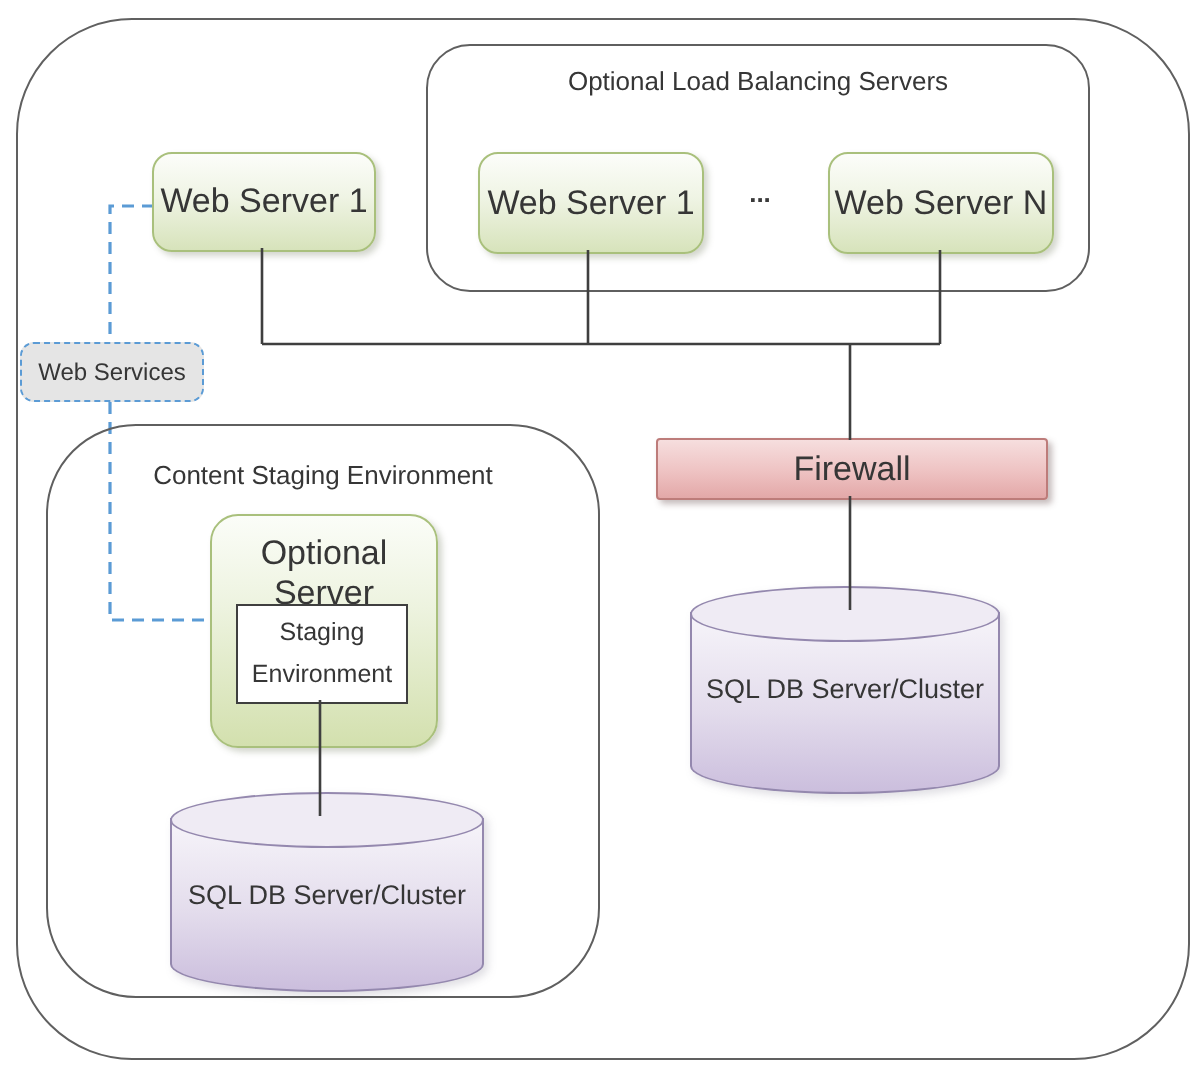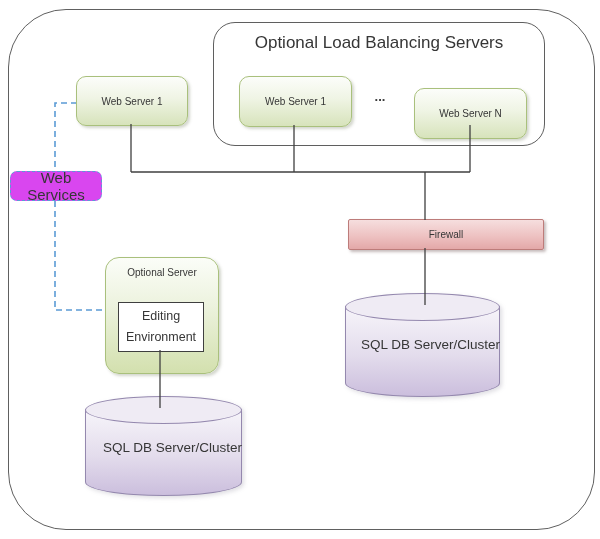--- a/index.html
+++ b/index.html
@@ -16,63 +16,62 @@
 
   .outer-border {
     position:absolute; left:8px; top:9px; width:585px; height:519px;
     border:1.5px solid #606060; border-radius:58px; background:transparent;
   }
   .group {
     position:absolute; border:1.4px solid #5f5f5f; background:transparent;
   }
   .group-title {
     position:absolute; left:0; right:0; text-align:center;
-    font-size:17px; color:#363636; white-space:nowrap;
+    font-size:13px; color:#363636; white-space:nowrap;
   }
   .node {
     position:absolute; display:flex; align-items:center; justify-content:center;
-    font-size:10px; color:#363636; text-align:center;
+    font-size:17px; color:#363636; text-align:center;
   }
   .green {
     background:linear-gradient(to bottom, #fcfdfa 0%, #eff4e4 45%, #d7e3bb 100%);
     border:1px solid #a9c07c; border-radius:10px;
     box-shadow:2px 2px 3px rgba(110,120,90,0.30);
   }
   .editing-server {
     align-items:flex-start; padding-top:9px; border-radius:14px;
     background:linear-gradient(to bottom, #fbfdf8 0%, #edf3df 40%, #d3e0ae 100%);
   }
   .editing-interfaces {
     position:absolute; background:#ffffff; border:1.4px solid #3f3f3f;
     display:flex; flex-direction:column; align-items:center; justify-content:center;
     font-size:12.5px; line-height:21px; color:#363636;
   }
   .firewall {
     background:linear-gradient(to bottom, #f6dede 0%, #eec2c2 55%, #e3a8a8 100%);
     border:1px solid #bd7c7a; border-radius:2px;
     box-shadow:2px 2px 3px rgba(90,60,60,0.35);
-    margin-left:20px;
   }
   .dashed-node {
-    background:#d946ef; border:1.6px dashed #5b9bd5; border-radius:7px;
-    font-size:15px; color:#363636;
+    background:#e5e5e5; border:1.6px dashed #5b9bd5; border-radius:7px;
+    font-size:12px; color:#363636;
   }
   .cylinder { position:absolute; filter:drop-shadow(2px 2px 2px rgba(80,70,100,0.18)); }
   .cyl-body {
     position:absolute; left:0; right:0; top:13px; bottom:0;
     background:linear-gradient(to bottom, #f7f5fa 0%, #e3dcec 55%, #cbbedd 100%);
     border:1px solid #9488ae; border-top:none;
     border-radius:0 0 50% 50% / 0 0 14px 14px;
   }
   .cyl-top {
     position:absolute; left:0; right:0; top:0; height:26px;
     background:#efebf4; border:1px solid #9488ae; border-radius:50%;
   }
   .cyl-lbl {
-    position:absolute; left:0; right:0; top:44px; text-align:right;
+    position:absolute; left:0; right:0; top:44px; text-align:center;
     font-size:13.5px; color:#363636; z-index:2;
   }
   .ellipsis {
     position:absolute; font-size:13px; font-weight:bold; color:#3a3a3a; text-align:center;
   }
 </style>
 </head>
 <body>
 
 <div class="canvas">
@@ -92,45 +91,48 @@
     <div class="node green" style="left:76px;top:76px;width:110px;height:48px">
       <span>Web Server 1</span>
     </div>
 
     <div class="node green" style="left:239px;top:76px;width:111px;height:49px">
       <span>Web Server 1</span>
     </div>
 
     <span class="ellipsis" style="left:368px;top:89px;width:24px">...</span>
 
-    <div class="node green" style="left:414px;top:88px;width:111px;height:49px">
+    <div class="node green" style="left:414px;top:76px;width:111px;height:49px">
       <span>Web Server N</span>
     </div>
 
     <div class="node dashed-node" style="left:10px;top:171px;width:90px;height:28px">
       <span>Web Services</span>
     </div>
 
     <div class="node firewall" style="left:328px;top:219px;width:194px;height:29px">
       <span>Firewall</span>
     </div>
 
     <div class="cylinder" style="left:345px;top:293px;width:155px;height:104px">
       <div class="cyl-body"></div>
       <div class="cyl-top"></div>
       <span class="cyl-lbl">SQL DB Server/Cluster</span>
     </div>
 
+    <div class="group" style="left:23px;top:212px;width:275px;height:285px;border-radius:45px">
+      <span class="group-title" style="top:17px">Content Staging Environment</span>
+    </div>
 
     <div class="node green editing-server" style="left:105px;top:257px;width:112px;height:106px">
       <span>Optional Server</span>
     </div>
 
     <div class="editing-interfaces" style="left:118px;top:302px;width:84px;height:48px">
-      <span>Editing</span>
+      <span>Staging</span>
       <span>Environment</span>
     </div>
 
     <div class="cylinder" style="left:85px;top:396px;width:157px;height:100px">
       <div class="cyl-body"></div>
       <div class="cyl-top"></div>
       <span class="cyl-lbl">SQL DB Server/Cluster</span>
     </div>
   </div>
 

